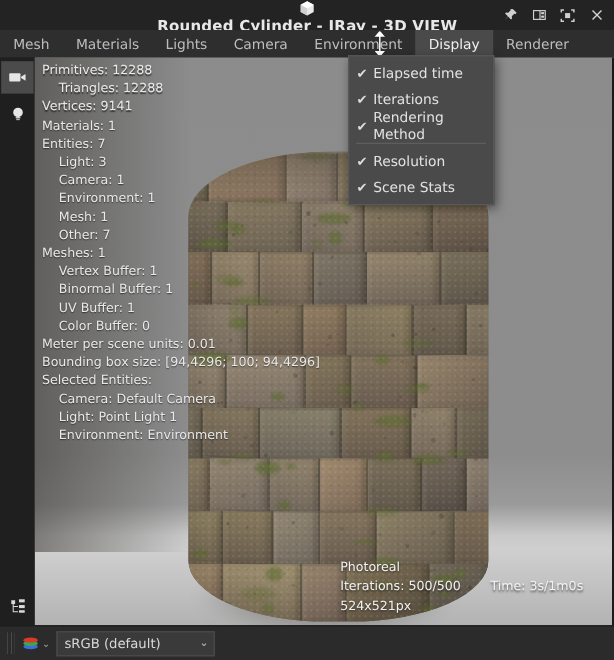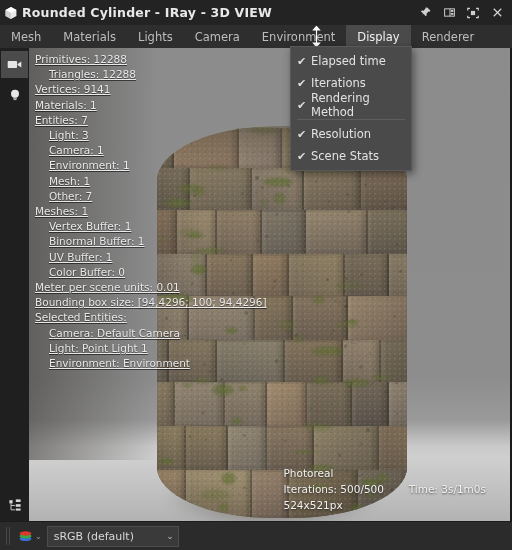--- a/index.html
+++ b/index.html
@@ -7,21 +7,21 @@
     width:512px;height:550px;overflow:hidden;
     background:#2b2b2b;
     font-family:"DejaVu Sans","Liberation Sans",sans-serif;
     -webkit-font-smoothing:antialiased;
   }
   .window{position:relative;width:512px;height:550px;background:#2d2d2d;overflow:hidden;}
 
   
   .titlebar{
     position:absolute;left:0;top:0;width:512px;height:25px;
-    background:#232323;display:flex;align-items:center;
+    background:#232323;display:flex;align-items:center;flex-direction:column;
   }
   .title-icon{width:22px;height:25px;display:flex;align-items:center;justify-content:center;}
   .title-text{
     color:#e8e8e8;font-size:12.5px;font-weight:bold;letter-spacing:.2px;
     white-space:nowrap;
   }
   .title-btns{position:absolute;right:4px;top:0;height:25px;display:flex;align-items:center;gap:2px;}
   .tbtn{
     width:22px;height:22px;display:flex;align-items:center;justify-content:center;
     color:#cfcfcf;cursor:default;
@@ -132,21 +132,20 @@
     border-radius:50%/100% 100% 0 0;
     background:linear-gradient(to bottom, rgba(60,55,45,.45), rgba(60,55,45,0));
   }
 
   
   .stats{
     position:absolute;left:0;top:0;width:210px;padding:4px 0 6px 0;
     color:#e9e9e9;font-size:10.5px;line-height:15.2px;
     text-shadow:0 1px 1px rgba(0,0,0,.55);
     pointer-events:none;
-    text-decoration:underline;
   }
   .stats .row{white-space:nowrap;padding-left:6px;}
   .stats .i1{padding-left:20px;}
   .stats-veil{
     position:absolute;left:0;top:0;width:130px;height:412px;
     background:linear-gradient(to right, rgba(60,58,55,.55), rgba(60,58,55,0));
     pointer-events:none;
   }
 
   

